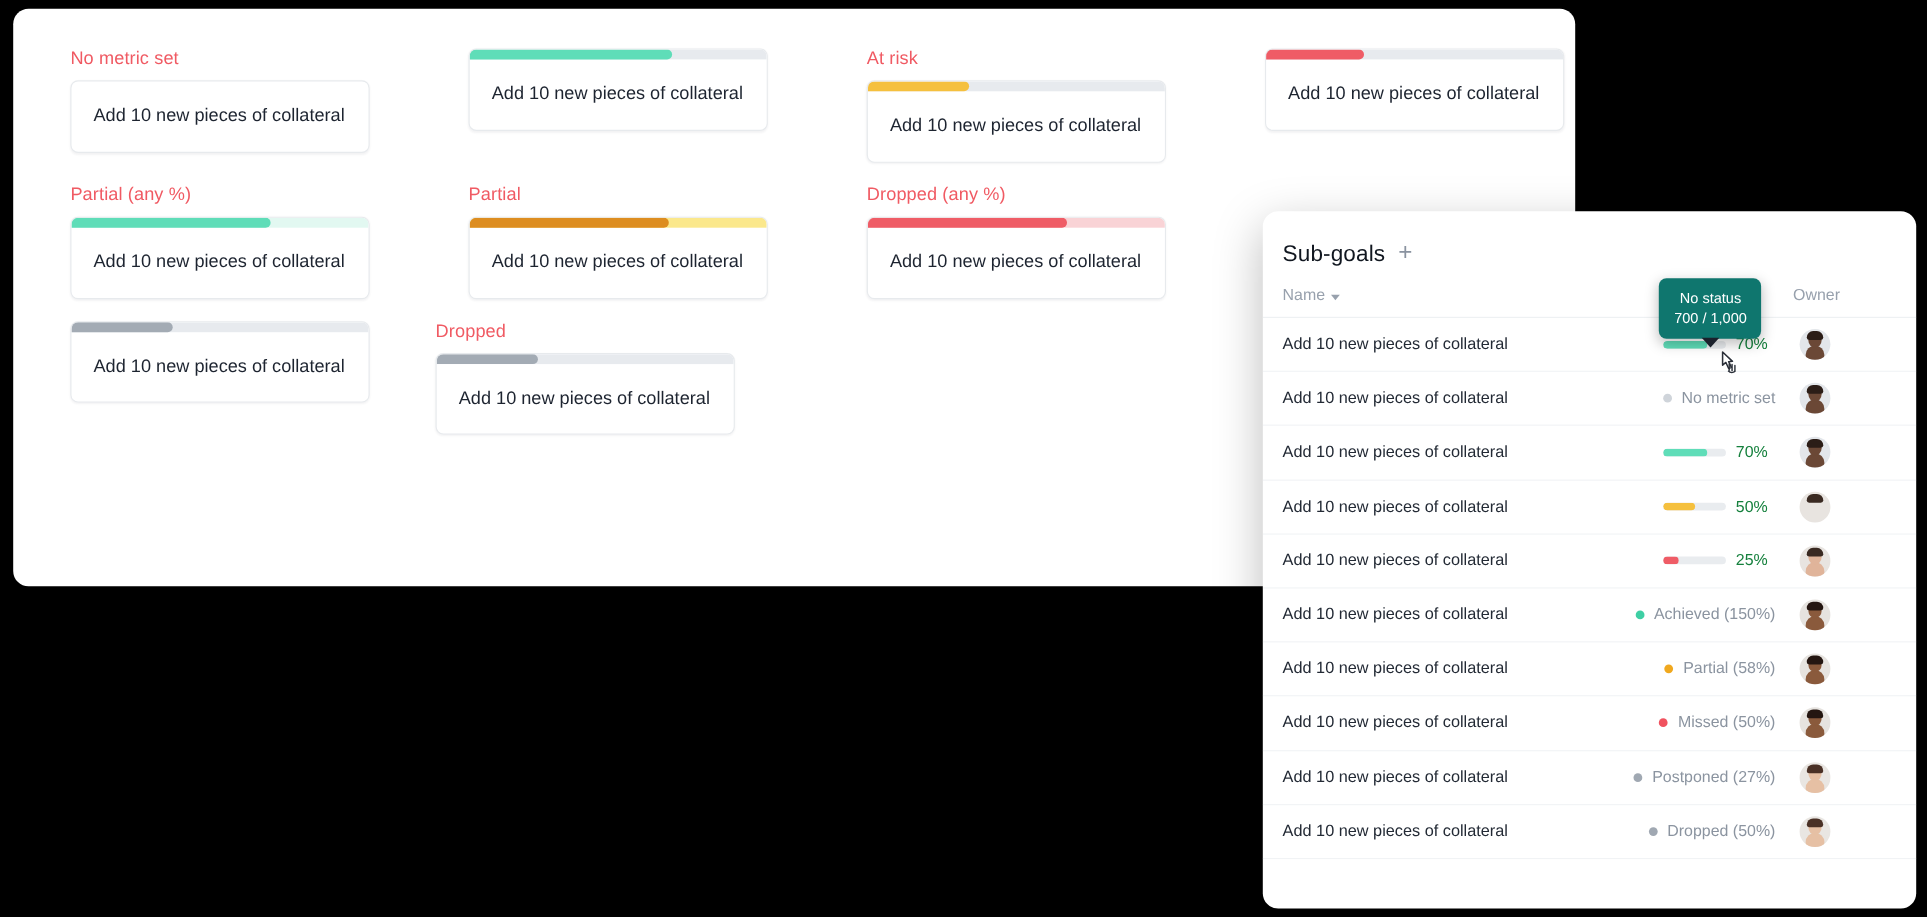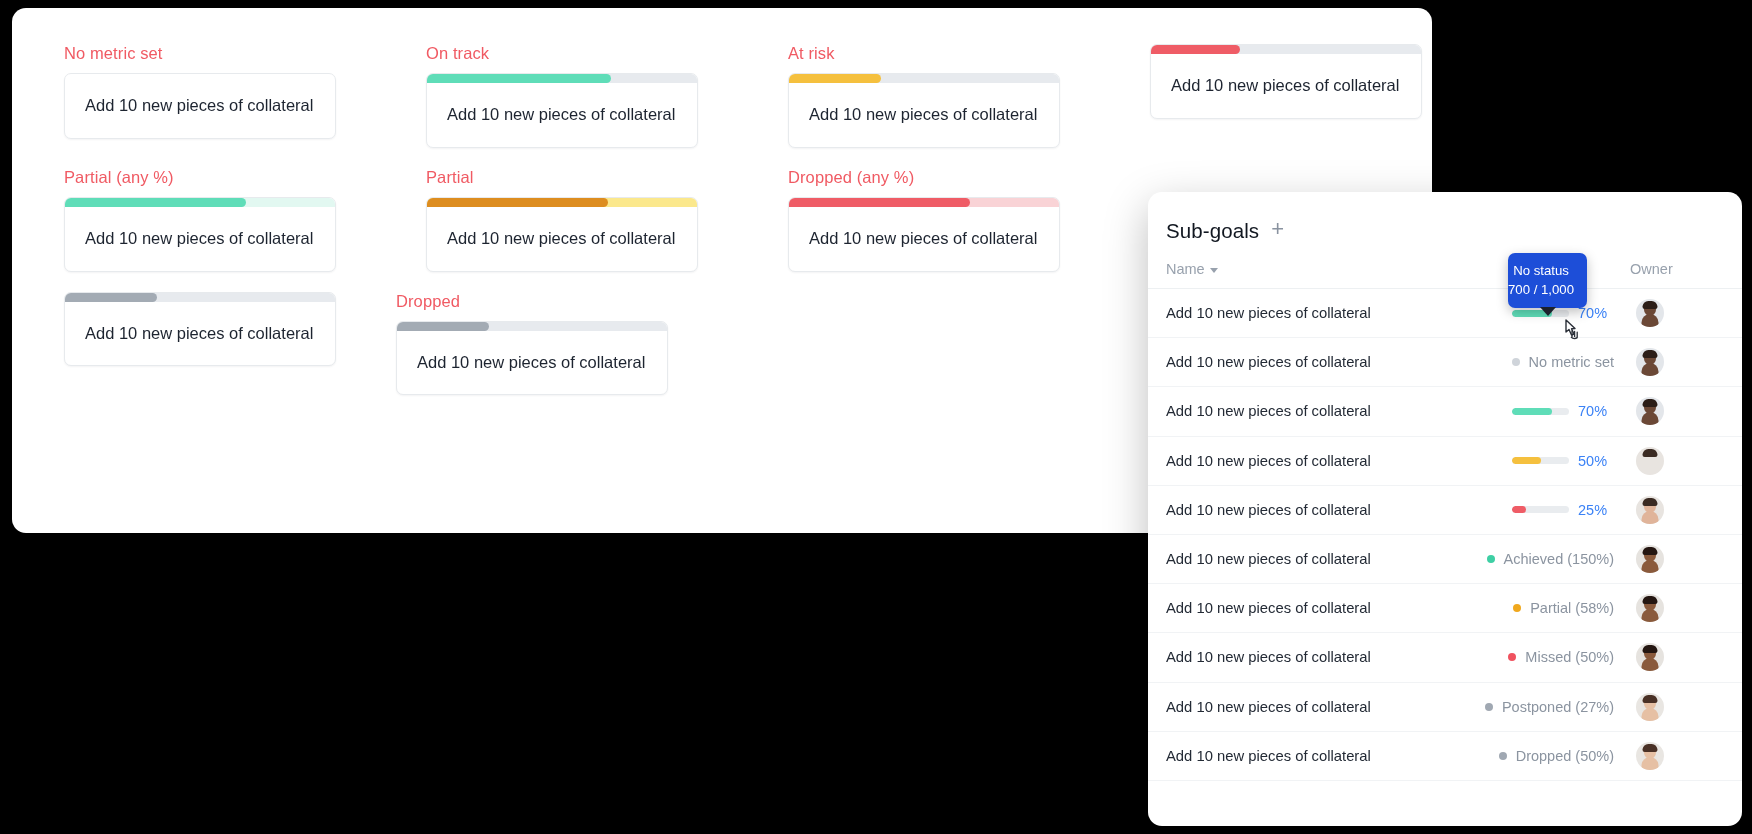--- a/index.html
+++ b/index.html
@@ -191,21 +191,21 @@
     overflow: hidden;
     flex: 0 0 57px;
   }
   .mini-bar .mfill {
     position: absolute;
     left: 0; top: 0; bottom: 0;
     border-radius: 4px;
   }
   .mini-pct {
     font-size: 14.5px;
-    color: #3b82f6;
+    color: #15803d;
     min-width: 36px;
   }
 
   .status-dot {
     width: 8px; height: 8px;
     border-radius: 50%;
     flex: 0 0 8px;
   }
   .status-text {
     font-size: 14.5px;
@@ -252,24 +252,24 @@
     transform: translateX(-50%);
     width: 15px; height: 8px;
     border-radius: 8px 8px 3px 3px;
   }
 
   
   .tooltip {
     position: absolute;
     left: 1508px;
     top: 253px;
-    background: #1d4ed8;
+    background: #0f766e;
     color: #ffffff;
     border-radius: 7px;
-    padding: 8px 13px 9px 0;
+    padding: 8px 13px 9px 14px;
     text-align: center;
     z-index: 40;
     box-shadow: 0 4px 12px rgba(0,0,0,0.25);
   }
   .tooltip .t1 { font-size: 13.2px; line-height: 1.45; white-space: nowrap; }
   .tooltip .t2 { font-size: 13.2px; line-height: 1.45; white-space: nowrap; }
   .tooltip .tail {
     position: absolute;
     left: 50%;
     bottom: -8px;
@@ -297,21 +297,20 @@
   <div class="main-panel">
     <div class="cards-grid" id="cards-grid">
         <div class="card-row">
           <div class="card-slot">
             <div class="card-label">No metric set</div>
             <div class="card-box">
               <div class="card-text">Add 10 new pieces of collateral</div>
             </div>
           </div>
           <div class="card-slot">
-            <div class="card-label">On track</div>
             <div class="card-box">
               <div class="card-bar" style="background: rgb(231, 234, 238);">
                 <div class="fill" style="width: 68%; background: rgb(95, 221, 184);"></div>
               </div>
               <div class="card-text">Add 10 new pieces of collateral</div>
             </div>
           </div>
           <div class="card-slot">
             <div class="card-label">At risk</div>
             <div class="card-box">

